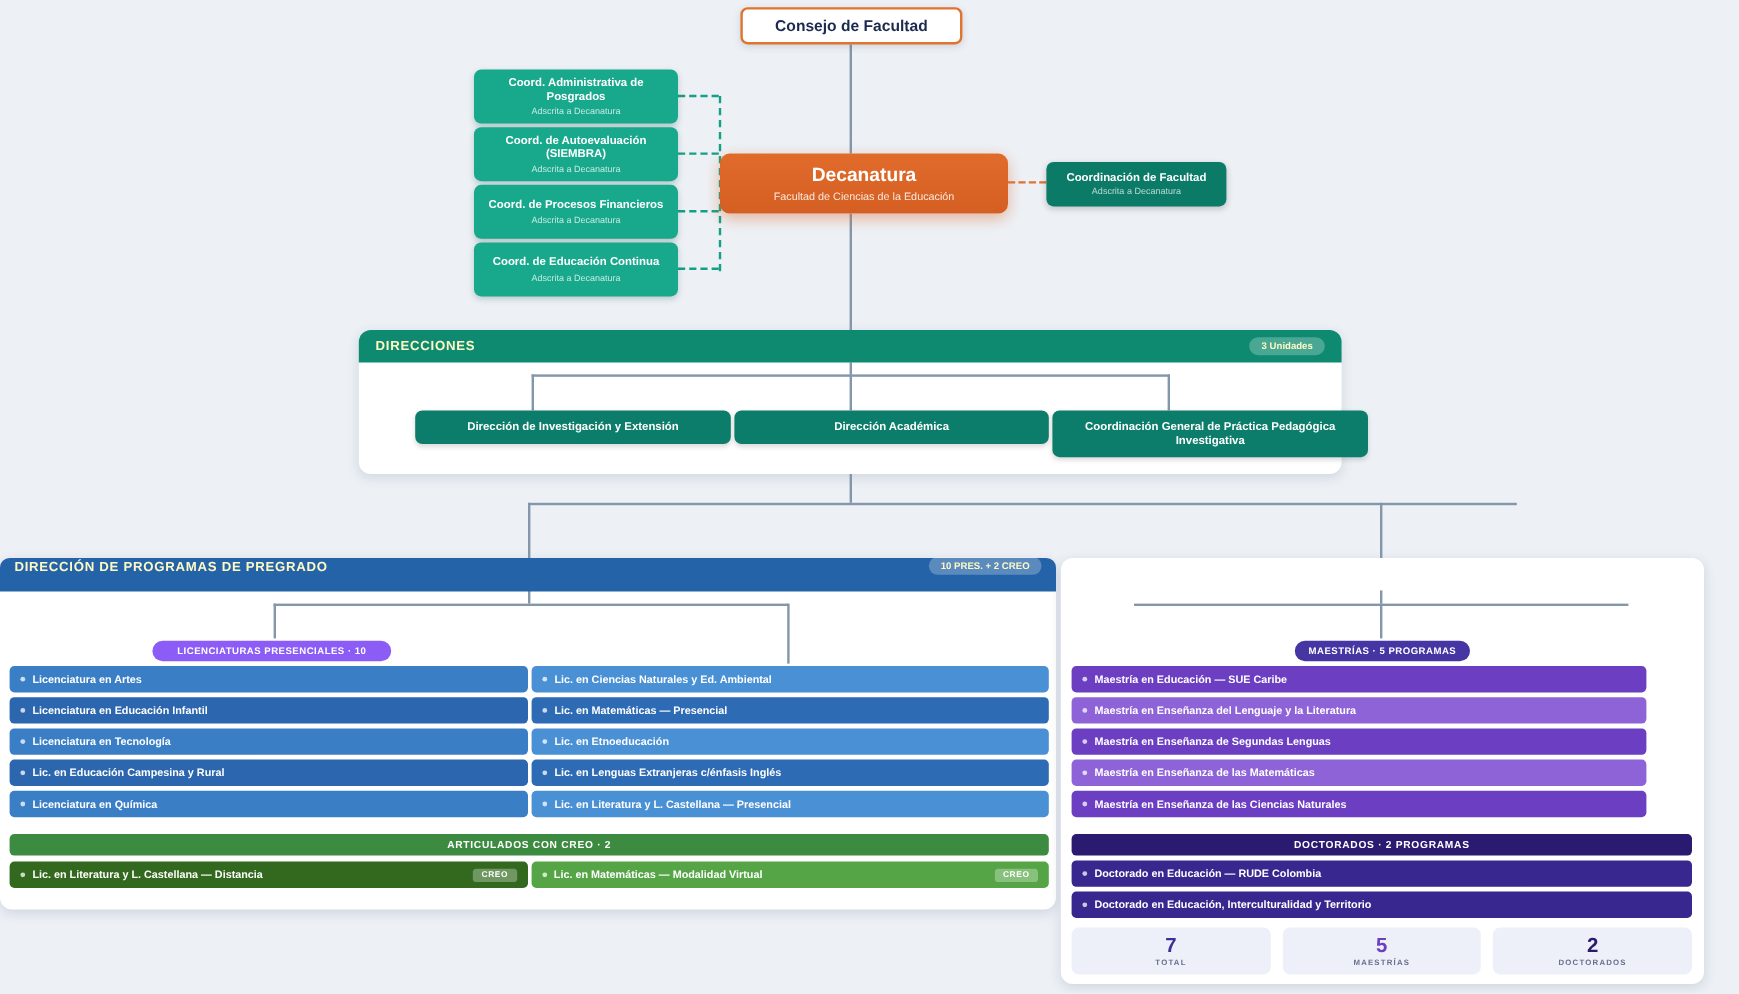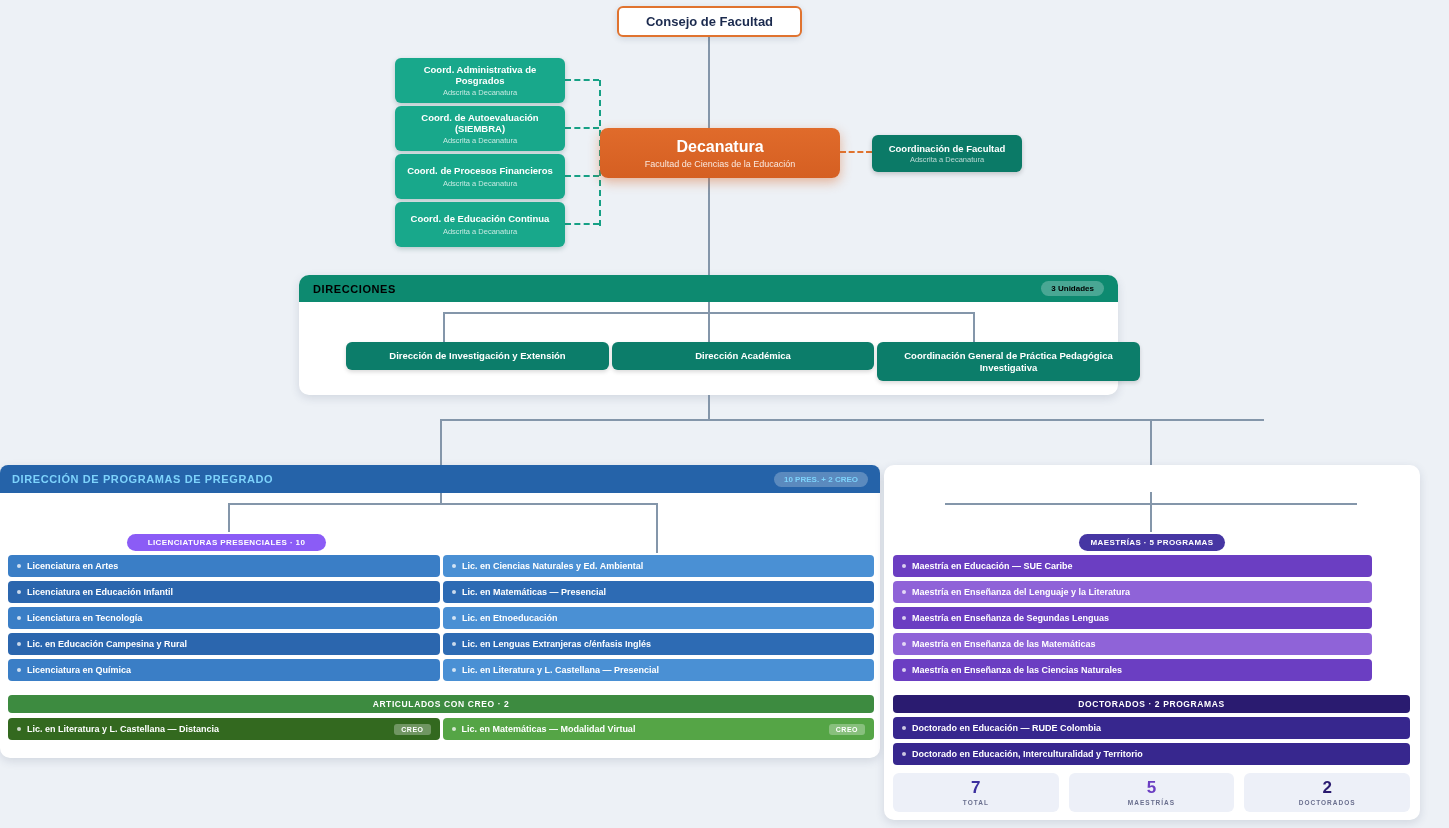--- a/index.html
+++ b/index.html
@@ -38,31 +38,31 @@
   .decanatura-t { font-size:16px; font-weight:bold; }
   .decanatura-s { font-size:9px; color:rgba(255,255,255,.85); margin-top:3px; }
 
   .coordfac { left:872px; top:135px; width:150px; height:37px; background:#0b7a67; border-radius:6px;
               color:#fff; display:flex; flex-direction:column; align-items:center; justify-content:center;
               text-align:center; box-shadow:0 2px 5px rgba(0,0,0,.2); }
   .coordfac-t { font-size:9.5px; font-weight:bold; }
   .coordfac-s { font-size:7.5px; color:rgba(255,255,255,.7); margin-top:1px; }
 
   .dir-hdr { left:299px; top:275px; width:819px; height:27px; background:#0d8a70;
-             border-radius:10px 10px 0 0; display:flex; align-items:center; padding:0 14px; color:#000000; }
+             border-radius:10px 10px 0 0; display:flex; align-items:center; padding:0 14px; color:#fef9c3; }
   .hdr-title { font-size:11px; font-weight:bold; letter-spacing:.6px; }
   .hdr-badge { margin-left:auto; background:rgba(255,255,255,.25); border-radius:9px;
                padding:3px 10px; font-size:8px; font-weight:bold; white-space:nowrap; }
 
   .unit { top:342px; height:28px; background:#0c7d6a; border-radius:6px; color:#fff;
           display:flex; align-items:center; justify-content:center; text-align:center;
           font-size:9.5px; font-weight:bold; line-height:1.25; padding:0 10px;
           box-shadow:0 2px 4px rgba(0,0,0,.15);margin-left:34px; }
 
-  .sec-hdr { height:27px; display:flex; align-items:center; padding:14px 12px; color:#7dd3fc;
+  .sec-hdr { height:27px; display:flex; align-items:flex-end; padding:14px 12px; color:#fef9c3;
              border-radius:8px 8px 0 0; }
   .sec-hdr.blue   { left:0; top:465px; width:880px; background:#2563a9; }
   .sec-hdr.purple { left:884px; top:465px; width:536px; background:#3e2f9f; }
 
   .group-pill { height:17px; border-radius:9px; color:#fff; font-size:8px; font-weight:bold;
                 letter-spacing:.4px; display:flex; align-items:center; justify-content:center; }
 
   .col { display:flex; flex-direction:column; gap:4px; }
   .prog { height:22px; border-radius:4px; color:#fff; font-size:9px; font-weight:bold;
           display:flex; align-items:center; padding:0 9px; width:100%; }

